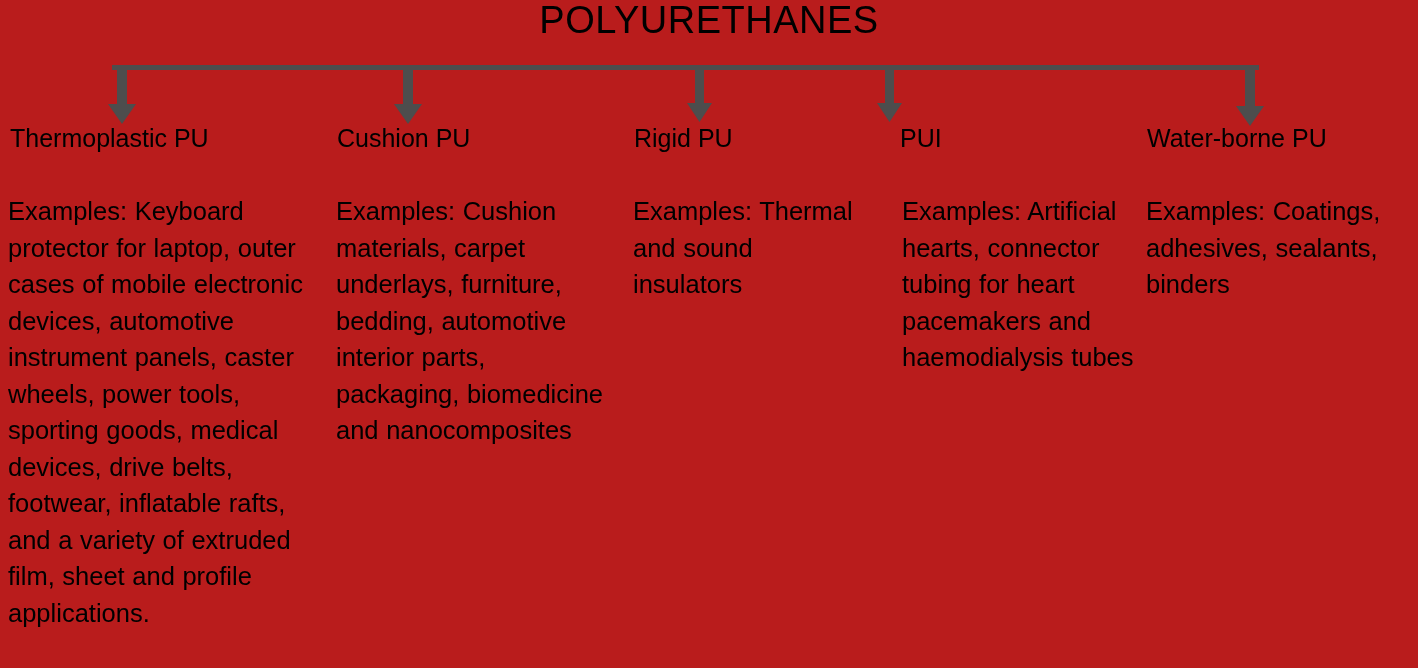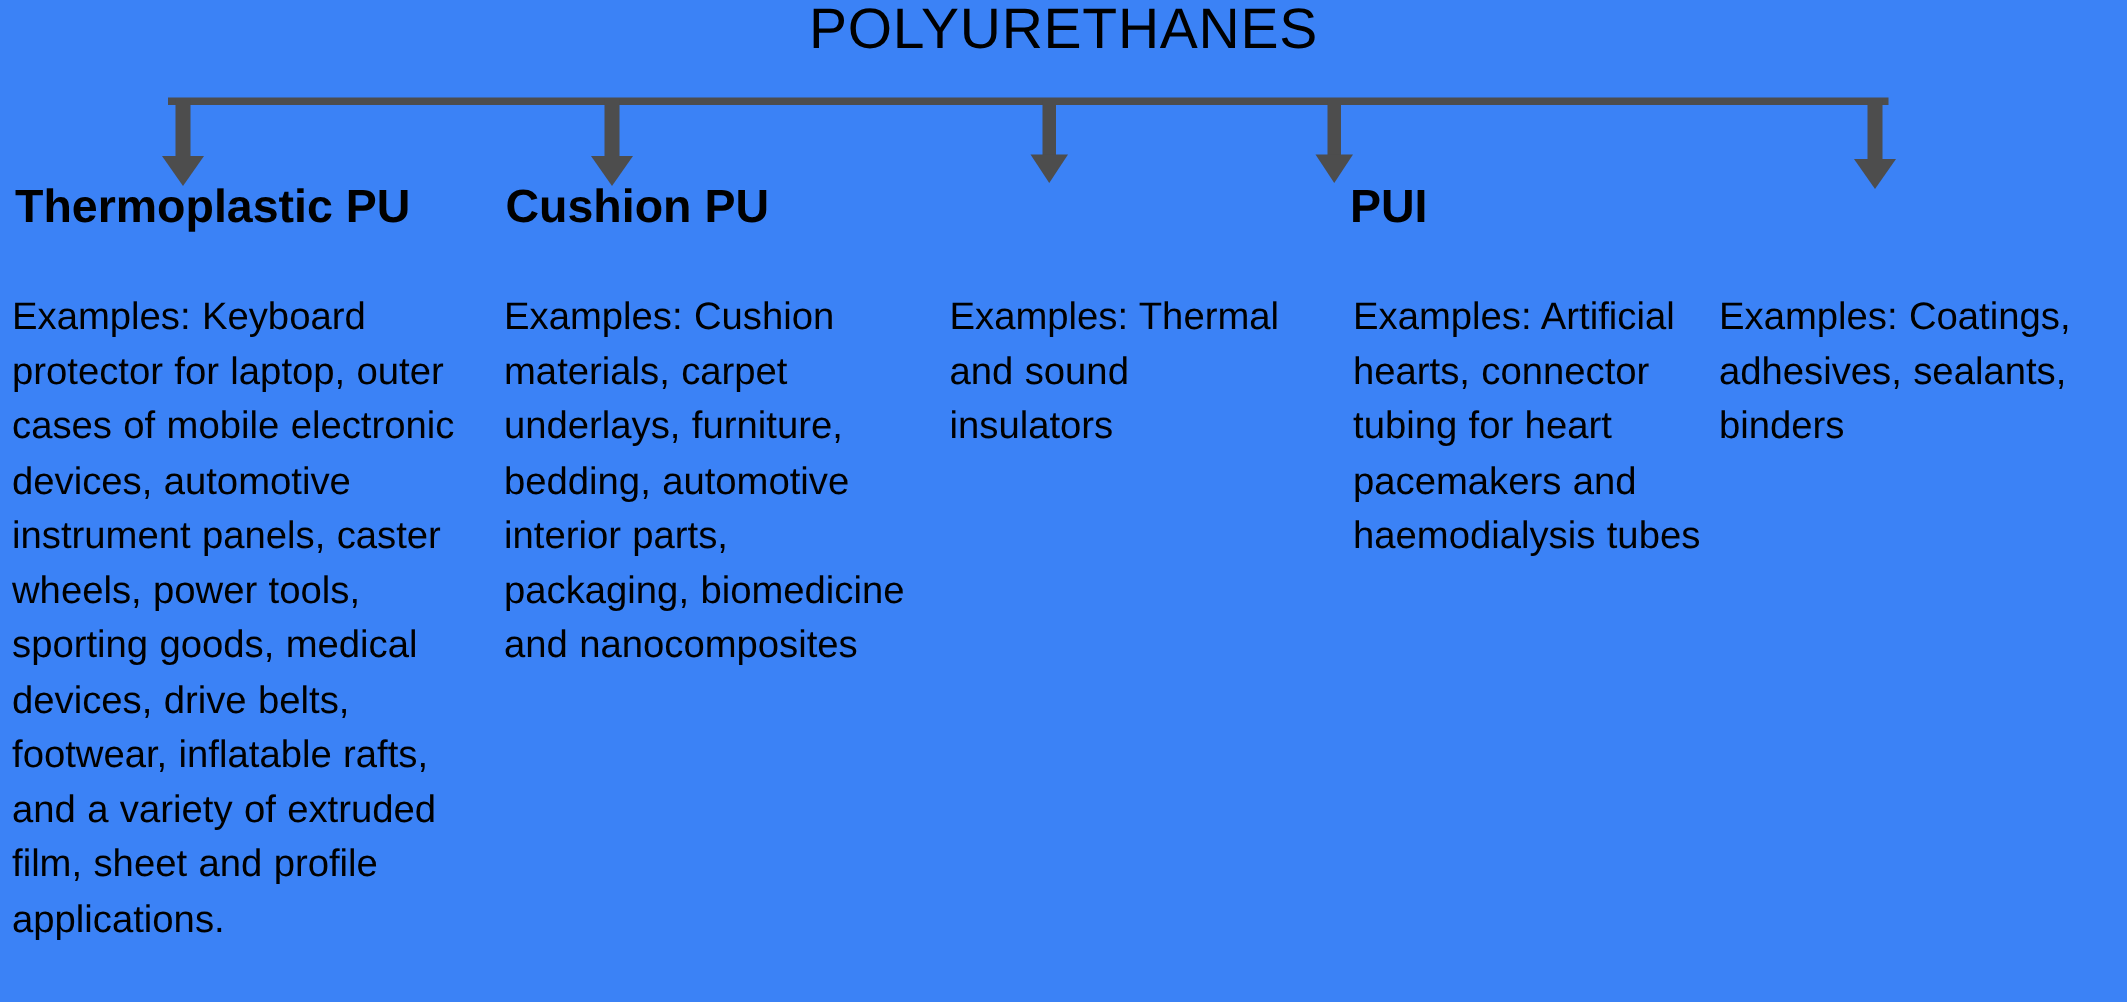--- a/index.html
+++ b/index.html
@@ -9,21 +9,21 @@
     background: #ffffff;
   }
   body {
     font-family: "Liberation Sans", sans-serif;
     color: #000000;
   }
   #diagram-root {
     position: relative;
     width: 1418px;
     height: 668px;
-    background: #3b82f6;
+    background: #b91c1c;
     overflow: hidden;
   }
 
   
   #chart-title {
     position: absolute;
     left: 0;
     top: -2px;
     width: 1418px;
     text-align: center;
@@ -40,22 +40,22 @@
     left: 0;
     top: 0;
     width: 1418px;
     height: 160px;
     pointer-events: none;
   }
 
   
   .category-heading {
     position: absolute;
-    font-size: 31px;
-    font-weight: 700;
+    font-size: 25px;
+    font-weight: 400;
     line-height: 36px;
     white-space: nowrap;
     top: 120px;
   }
 
   
   .examples-block {
     position: absolute;
     top: 193px;
     font-size: 25.5px;
@@ -110,21 +110,23 @@
     </g>
 
     <g>
       <rect x="1245" y="66" width="10" height="44" fill="#4d4d4d"></rect>
       <polygon points="1236,106 1264,106 1250,126" fill="#4d4d4d"></polygon>
     </g>
   </svg>
 
   <div class="category-heading" id="heading-0">Thermoplastic PU</div>
   <div class="category-heading" id="heading-1">Cushion PU</div>
+  <div class="category-heading" id="heading-2">Rigid PU</div>
   <div class="category-heading" id="heading-3">PUI</div>
+  <div class="category-heading" id="heading-4">Water-borne PU</div>
 
   <div class="examples-block" id="examples-1">Examples: Cushion materials, carpet underlays, furniture, bedding, automotive interior parts, packaging, biomedicine and nanocomposites</div>
   <div class="examples-block" id="examples-0">Examples: Keyboard protector for laptop, outer cases of mobile electronic devices, automotive instrument panels, caster wheels, power tools, sporting goods, medical devices, drive belts, footwear, inflatable rafts, and a variety of extruded film, sheet and profile applications.</div>
   <div class="examples-block" id="examples-2">Examples: Thermal and sound insulators</div>
   <div class="examples-block" id="examples-3">Examples: Artificial hearts, connector tubing for heart pacemakers and haemodialysis tubes</div>
   <div class="examples-block" id="examples-4">Examples: Coatings, adhesives, sealants, binders</div>
 
 </div>
 
 </body></html>

